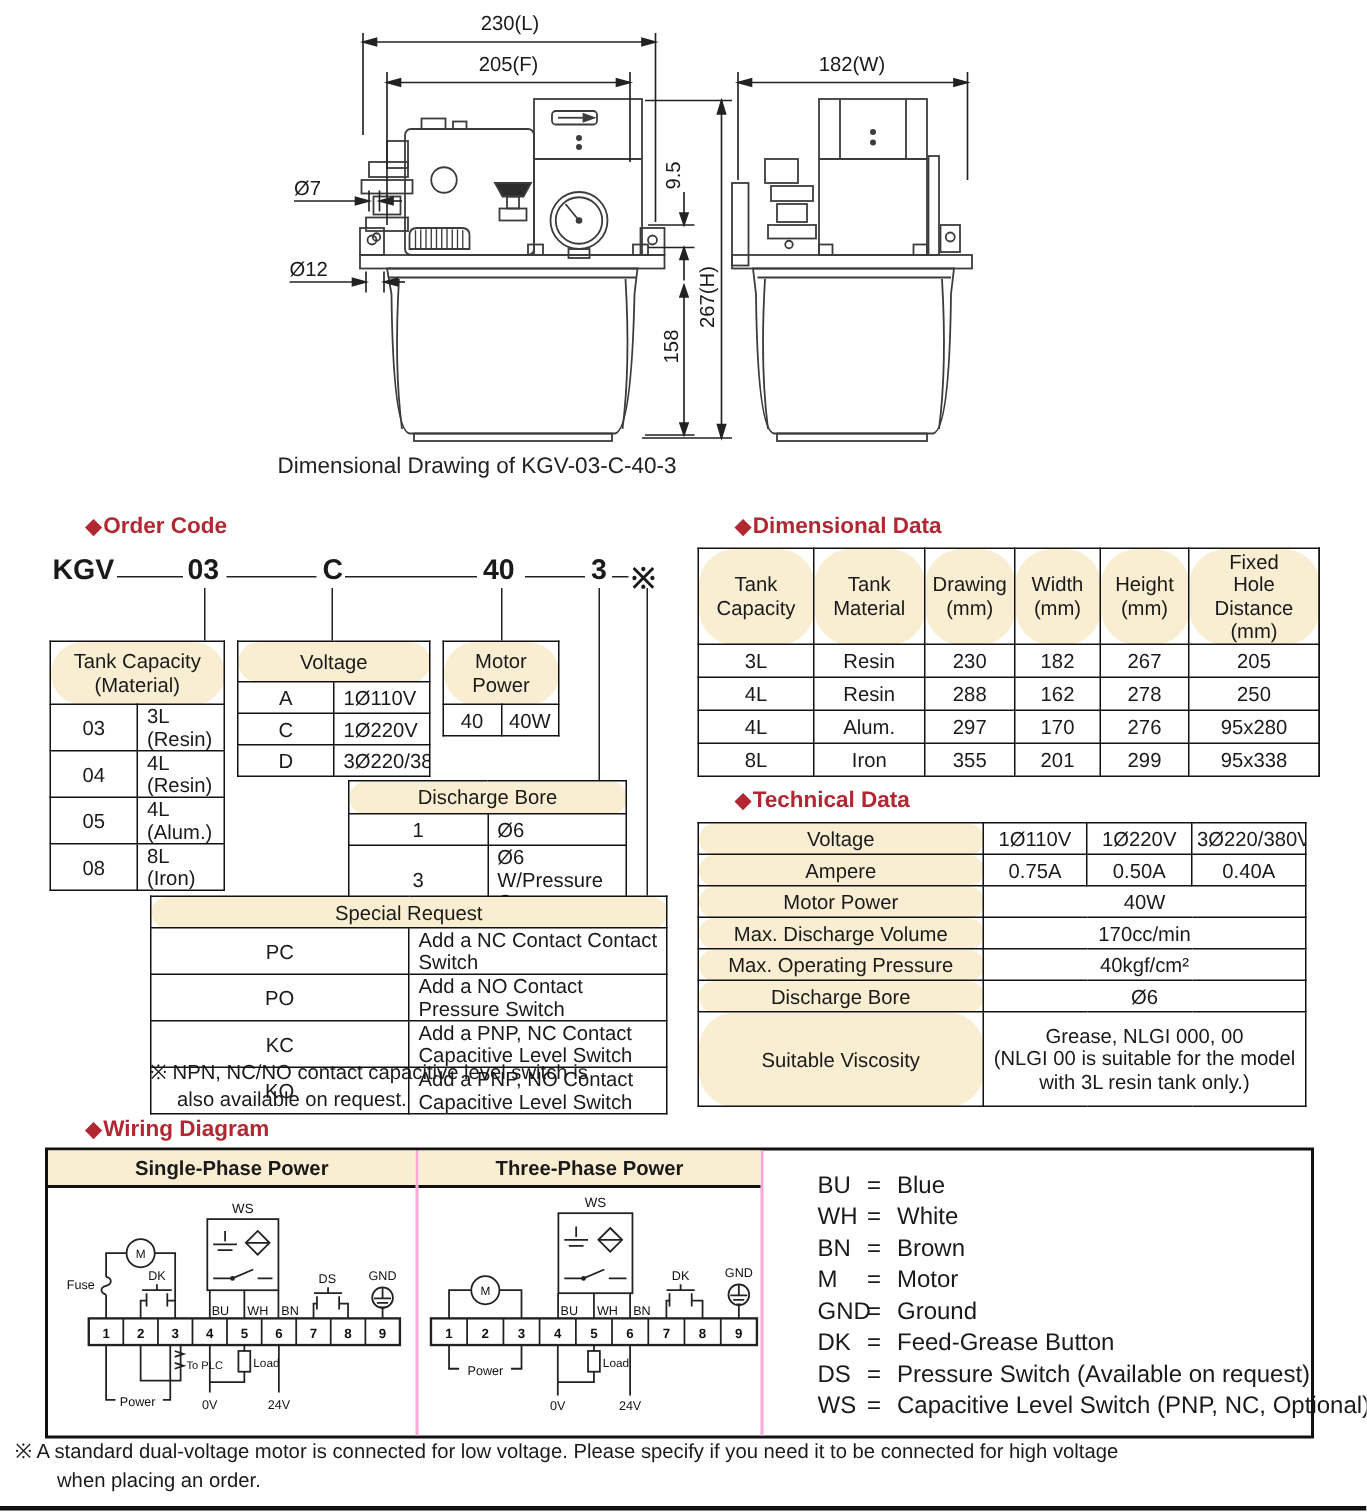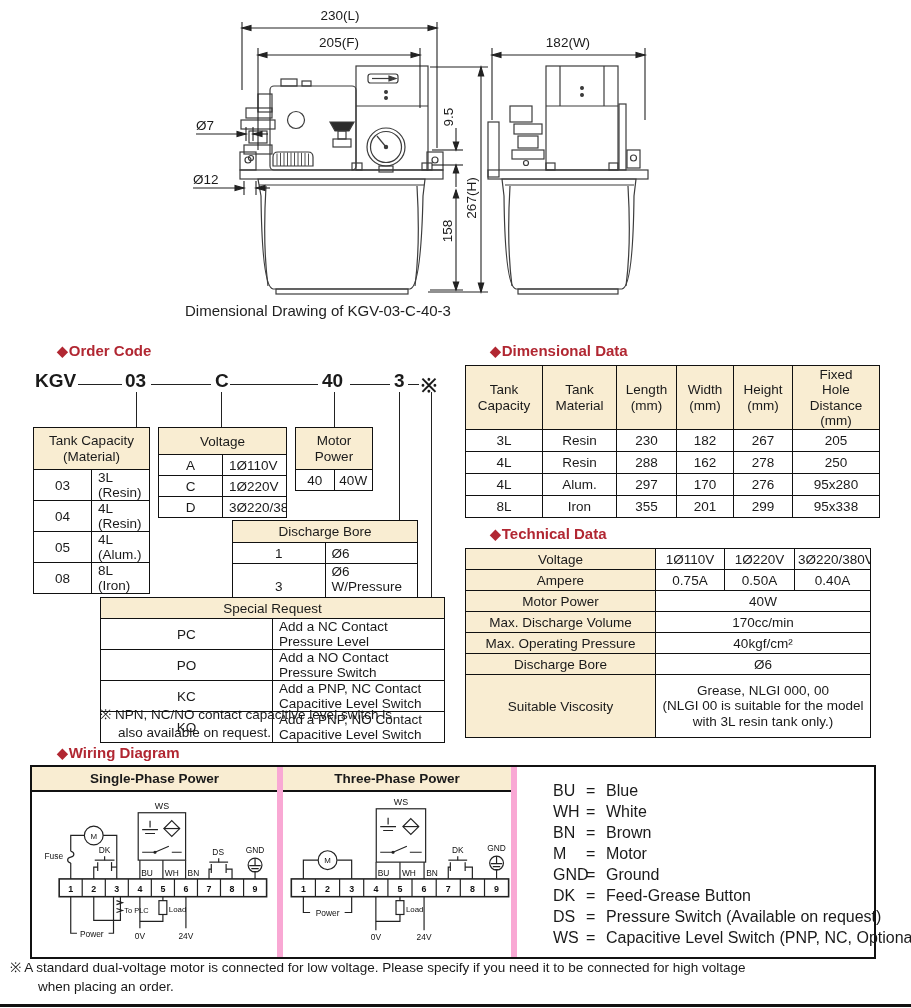--- a/index.html
+++ b/index.html
@@ -7,27 +7,27 @@
        font-family:"Liberation Sans",sans-serif;color:#1a1a1a;}
   .abs{position:absolute;}
   .sec-title{font-size:15px;font-weight:bold;color:#b12732;white-space:nowrap;margin-left:27px;}
   .dia{font-size:14px;margin-right:1px;}
   .hline{position:absolute;height:0;border-top:1.6px solid #222;}
   .vline{position:absolute;width:0;border-left:1.6px solid #222;}
   .code-part{position:absolute;font-size:19px;font-weight:600;color:#1a1a1a;white-space:nowrap;}
   table.dt{border-collapse:collapse;table-layout:fixed;font-size:13.5px;color:#1a1a1a;}
   table.dt td{border:1.6px solid #111;text-align:center;vertical-align:middle;padding:0 3px;overflow:hidden;}
   table.dt tr{height:21px;}
-  .hd{background:#f9edd2;}
+  .hd{background:#f9edd2;border-radius:24px;}
   .preline{white-space:pre-line;line-height:1.12;}
   .tl{text-align:left !important;padding-left:6px !important;}
   .note{font-size:13.5px;line-height:1.25;}
   .caption{font-size:15px;color:#222;text-align:left;}
   .wire-wrap{display:flex;border:2px solid #111;background:#fff;}
-  .wire-panel{border-right:6px solid #f9a8d4;}
+  .wire-panel{border-right:2px solid #f9a8d4;}
   .wire-head{height:23px;background:#f9edd2;border-bottom:2px solid #111;text-align:center;
              font-size:13.5px;font-weight:600;line-height:23px;}
   .legend-panel{position:relative;}
   .lg-row{position:absolute;left:36px;font-size:16px;white-space:nowrap;}
   .lg-abbr{display:inline-block;width:33px;}
   .lg-eq{display:inline-block;width:20px;}
   .footer{font-size:13.5px;line-height:1.4;}
   svg text{font-family:"Liberation Sans",sans-serif;}
 </style>
 </head>
@@ -272,21 +272,21 @@
   </tbody>
     </table>
 
   <table class="dt abs" style="left:70px;top:257px;width:345px">
     <tbody>
         <tr>
           <td colspan="2" class="hd">Special Request</td>
         </tr>
     <tr>
           <td style="width:35px">PC</td>
-          <td class="tl">Add a NC Contact Pressure Level</td>
+          <td class="tl">Add a NC Contact Contact Switch</td>
         </tr>
     <tr>
           <td>PO</td>
           <td class="tl">Add a NO Contact Pressure Switch</td>
         </tr>
     <tr>
           <td>KC</td>
           <td class="tl">Add a PNP, NC Contact Capacitive Level Switch</td>
         </tr>
     <tr>
@@ -303,21 +303,21 @@
 <div class="abs" style="left:463px;top:340px;width:448px;height:420px">
   <div class="sec-title abs" style="left:0;top:2px"><span class="dia">◆</span><span>Dimensional Data</span></div>
 
   <table class="dt abs" style="left:2px;top:25px;width:406px">
     <tbody>
         <tr style="height:64px">
       <td class="hd preline" style="width:70px">Tank
 Capacity</td>
       <td class="hd preline" style="width:67px">Tank
 Material</td>
-      <td class="hd preline" style="width:53px">Length
+      <td class="hd preline" style="width:53px">Drawing
 (mm)</td>
       <td class="hd preline" style="width:50px">Width
 (mm)</td>
       <td class="hd preline" style="width:52px">Height
 (mm)</td>
       <td class="hd preline" style="width:80px">Fixed
 Hole
 Distance
 (mm)</td>
       <td class="hd preline">N.W.

